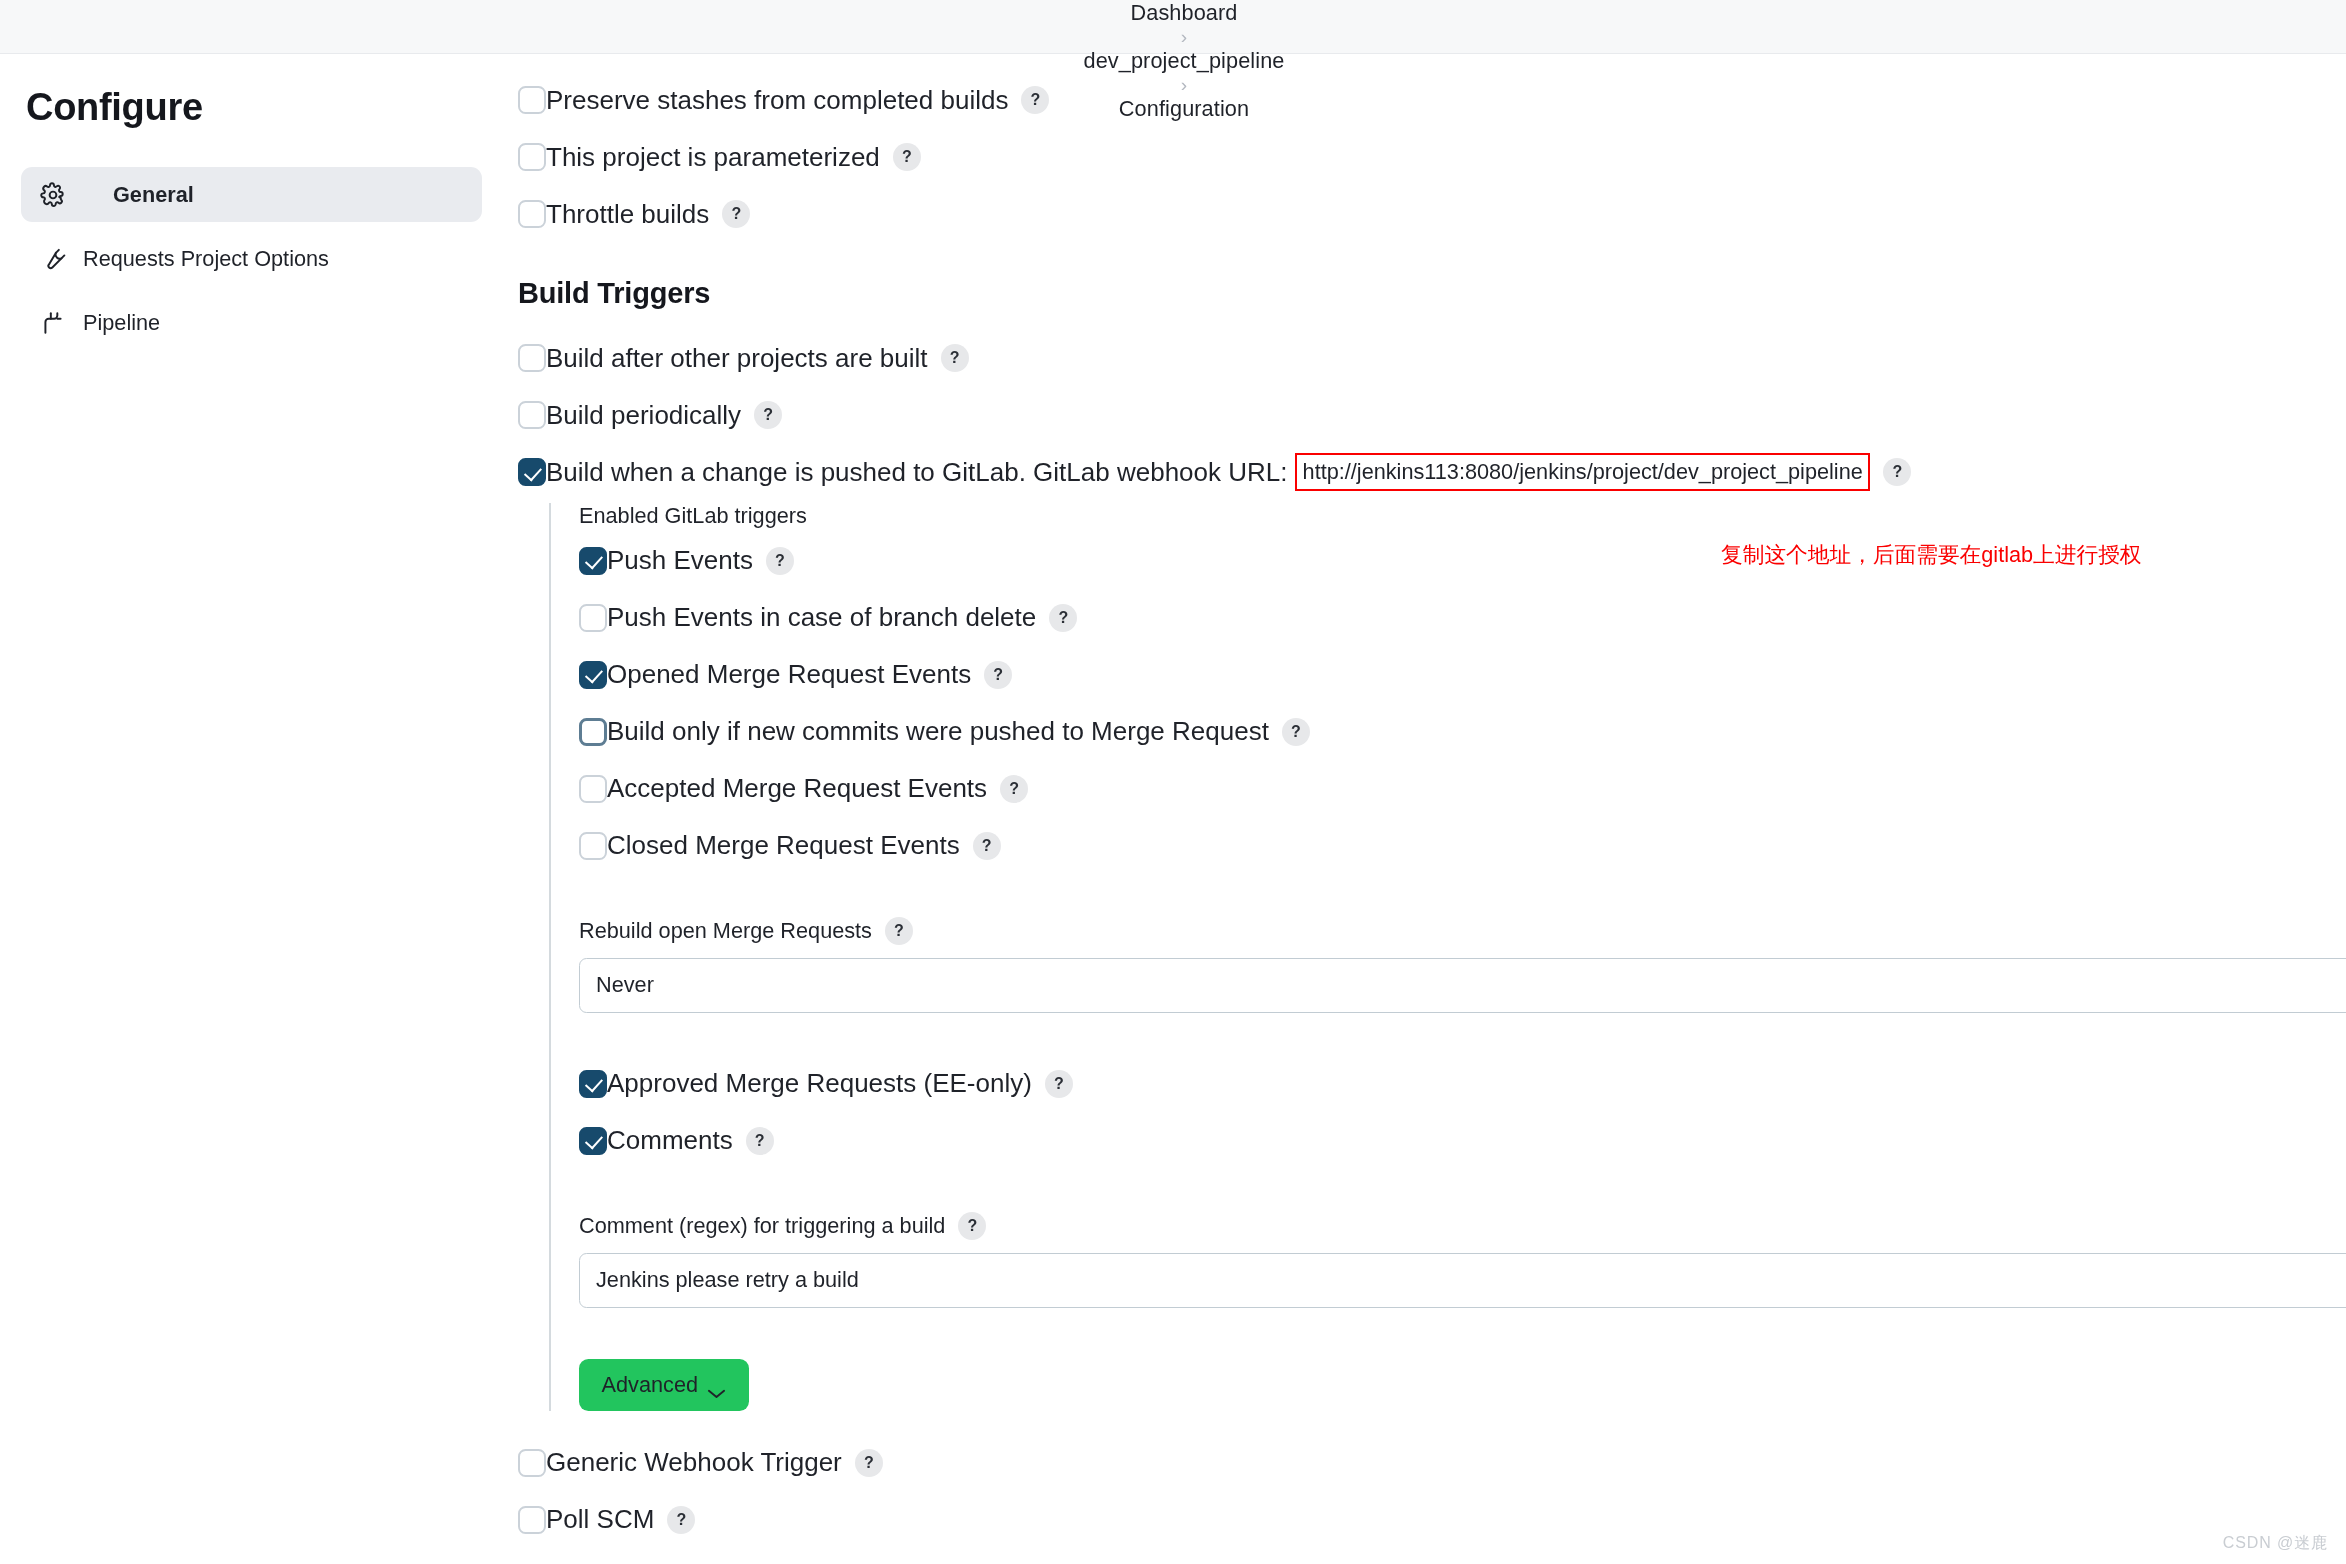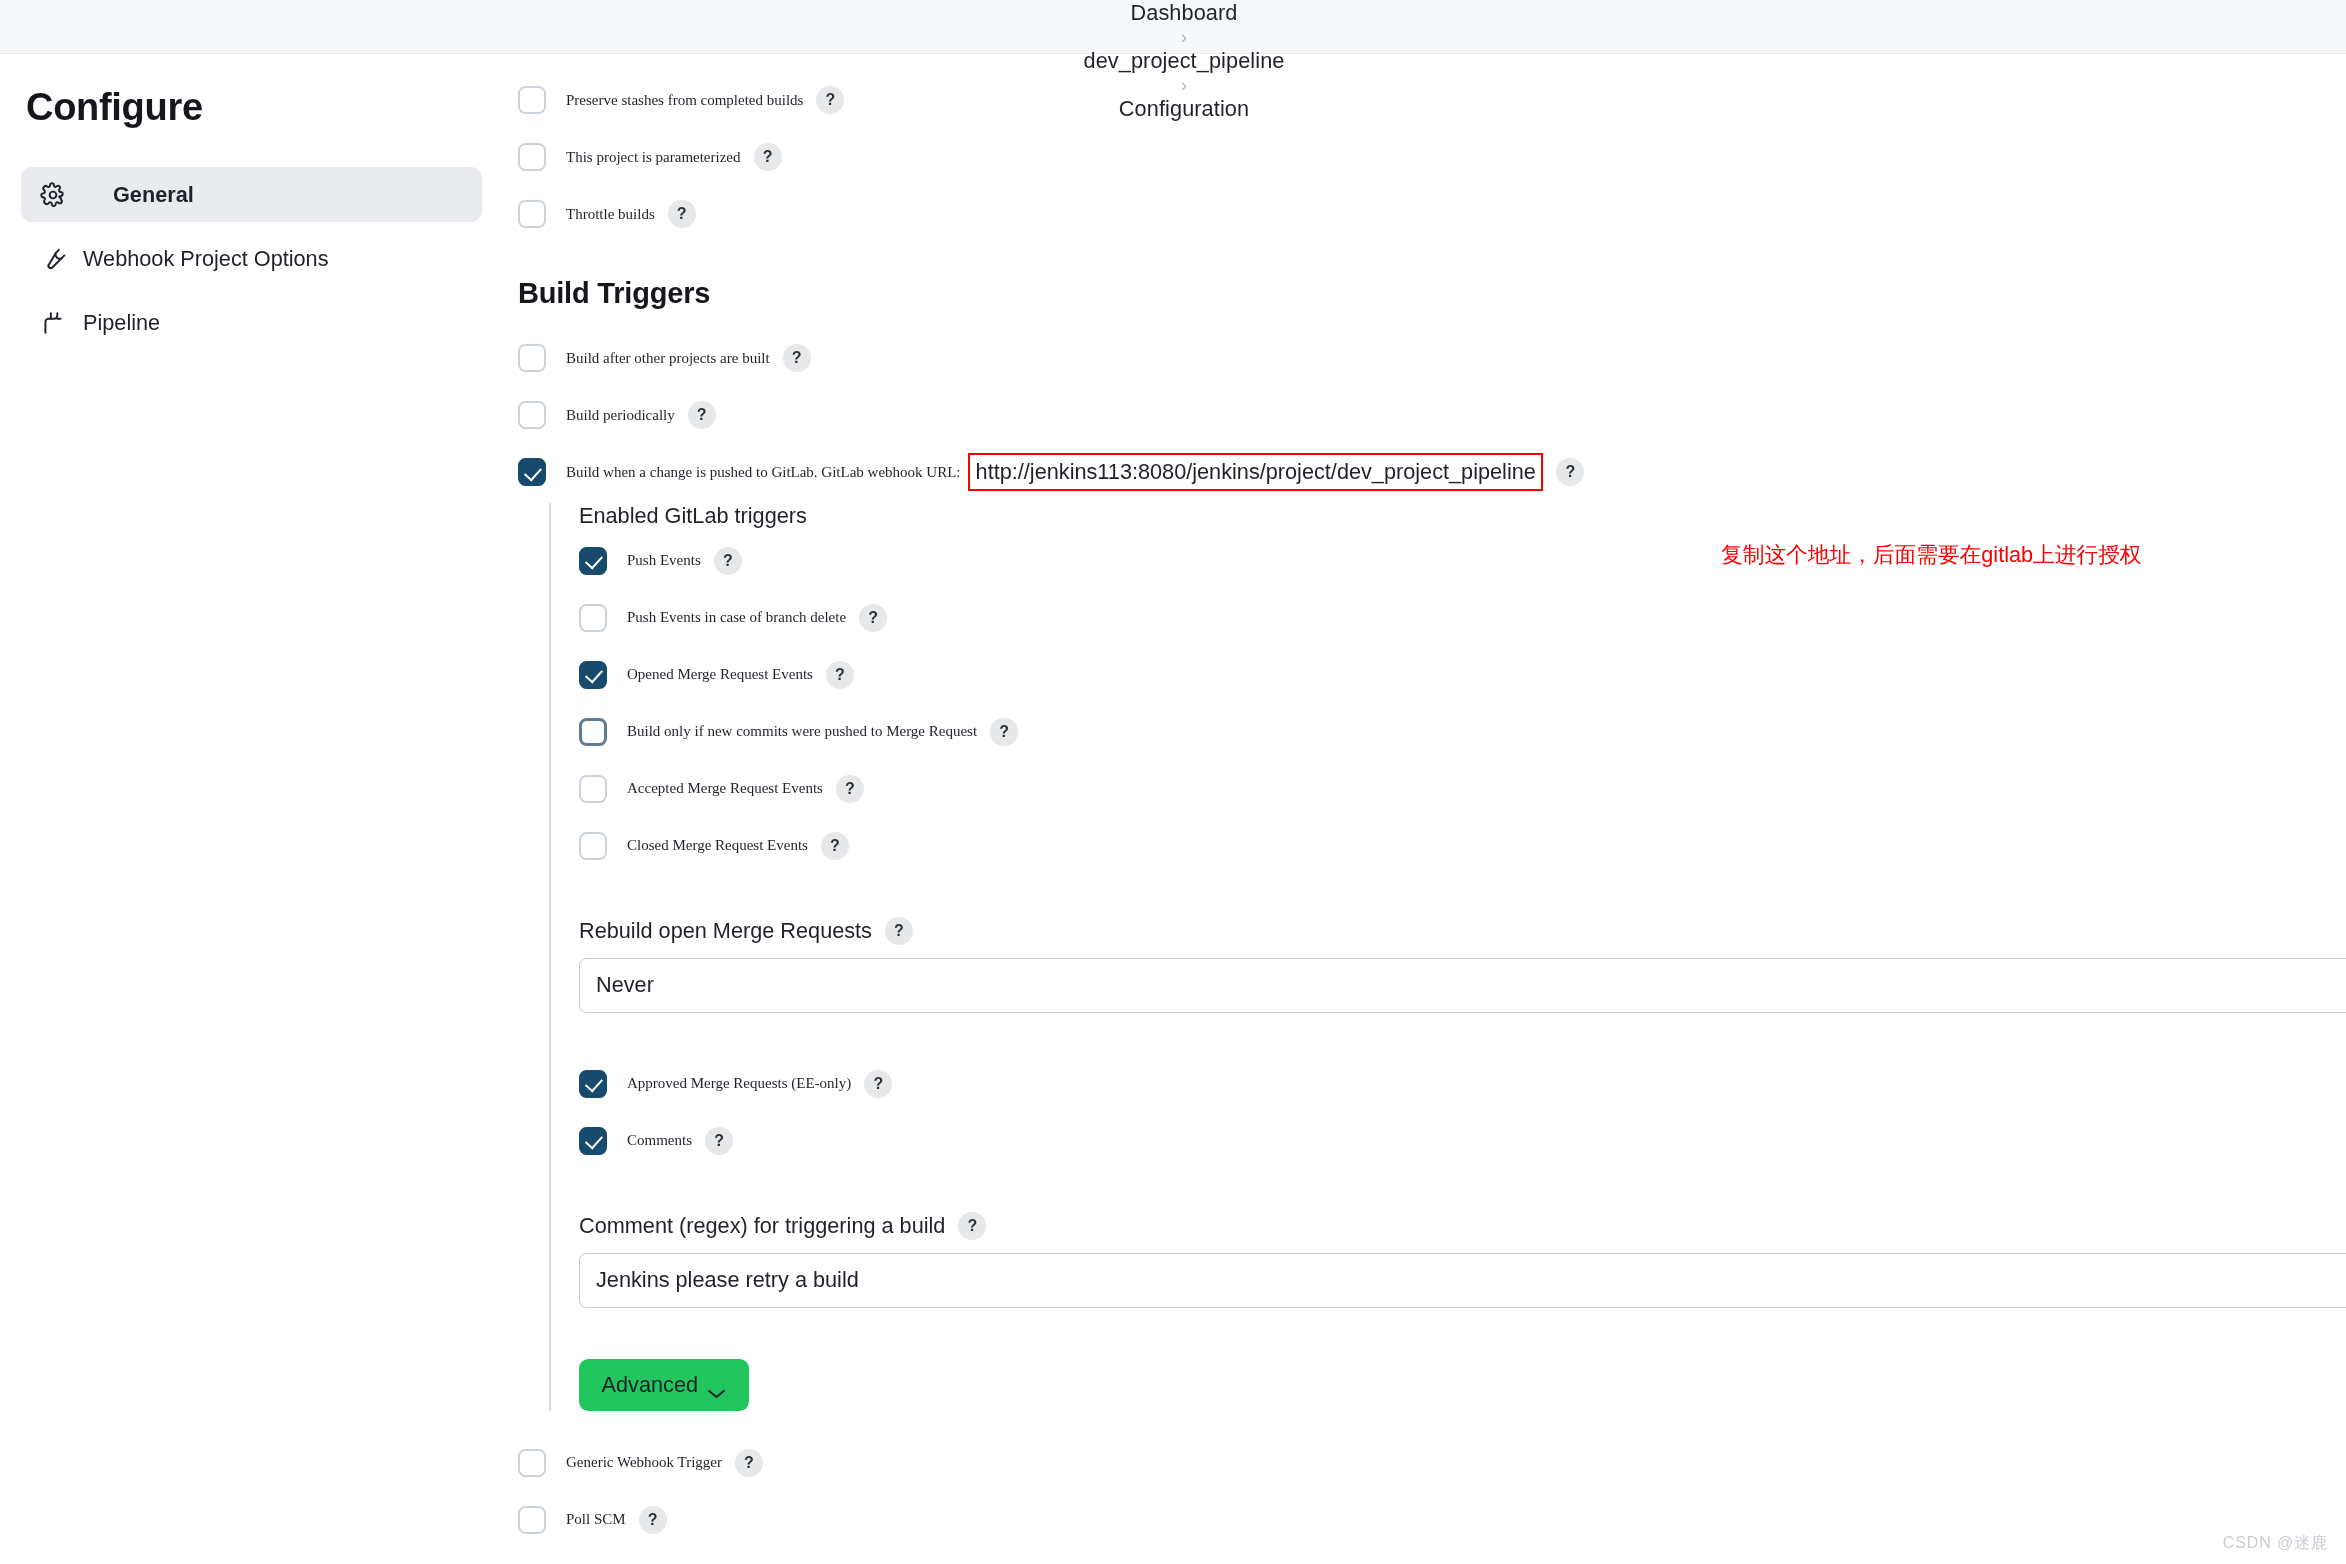--- a/index.html
+++ b/index.html
@@ -118,25 +118,23 @@
     border: solid #ffffff;
     border-width: 0 2.8px 2.8px 0;
     transform: rotate(42deg);
   }
   .cb.focused {
     border-color: #5e7d93;
     border-width: 3.8px;
   }
 
   .cb-label {
-    font-size: 15px;
-    color: #1f2229;
-    margin-left: 20px;
+    font-size: 26px;
+    color: #1f2229;
     white-space: nowrap;
-    font-family: Liberation Serif, serif;
   }
 
   
   .help {
     width: 28px; height: 28px;
     flex: 0 0 28px;
     border-radius: 50%;
     background: #e7e8ea;
     color: #2b2f36;
     font-size: 16px;
@@ -266,21 +264,21 @@
       </div>
 
       <div class="nav-item">
         <span class="nav-icon">
           <svg viewBox="0 0 24 24" fill="none" stroke="#1f2229" stroke-width="1.8" stroke-linecap="round" stroke-linejoin="round">
             <path d="M14.7 6.3a3.9 3.9 0 0 0 5.1 5.1l-8.4 8.4a2.1 2.1 0 0 1-3-3z"></path>
             <path d="M14.7 6.3 17.4 3.6"></path>
             <path d="M19.8 11.4 22.5 8.7"></path>
           </svg>
         </span>
-        <span class="nav-label">Webhook Project Options</span>
+        <span class="nav-label">Requests Project Options</span>
       </div>
 
       <div class="nav-item">
         <span class="nav-icon">
           <svg viewBox="0 0 24 24" fill="none" stroke="#1f2229" stroke-width="1.8" stroke-linecap="round" stroke-linejoin="round">
             <path d="M5 21V11a3 3 0 0 1 3-3h5a3 3 0 0 0 3-3V3"></path>
             <path d="M10 8V3"></path>
             <path d="M16 8h3"></path>
           </svg>
         </span>

